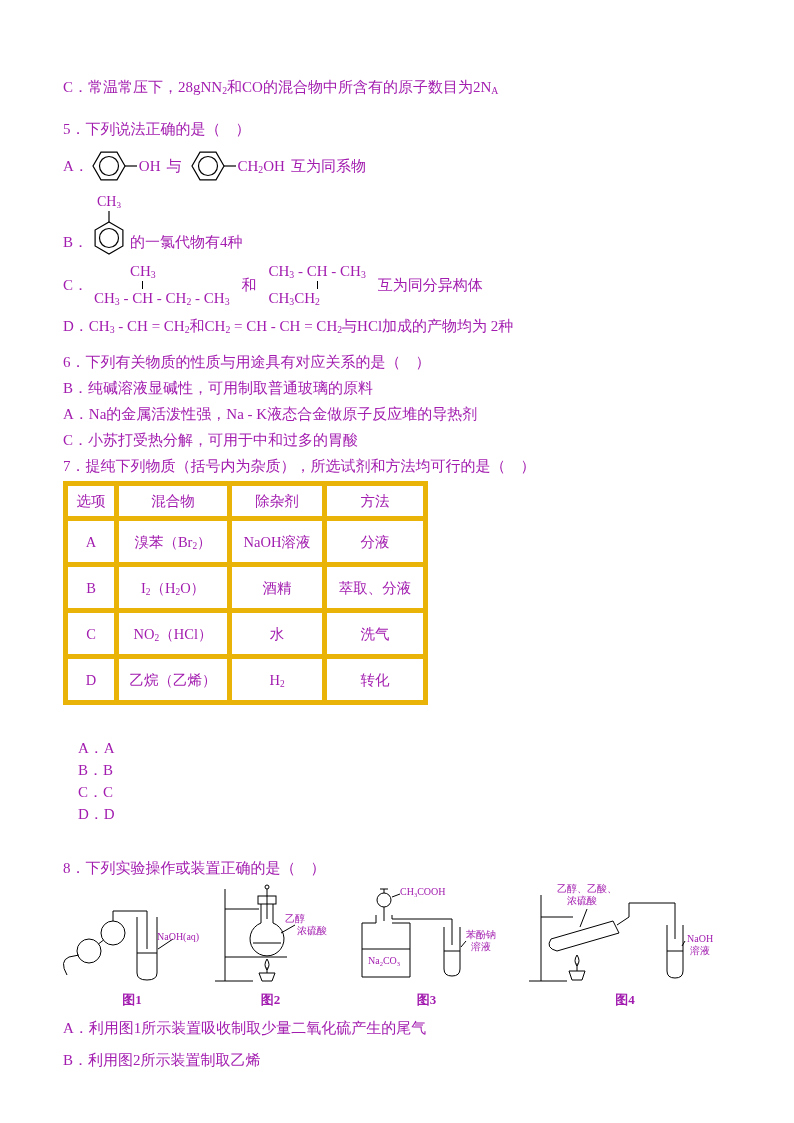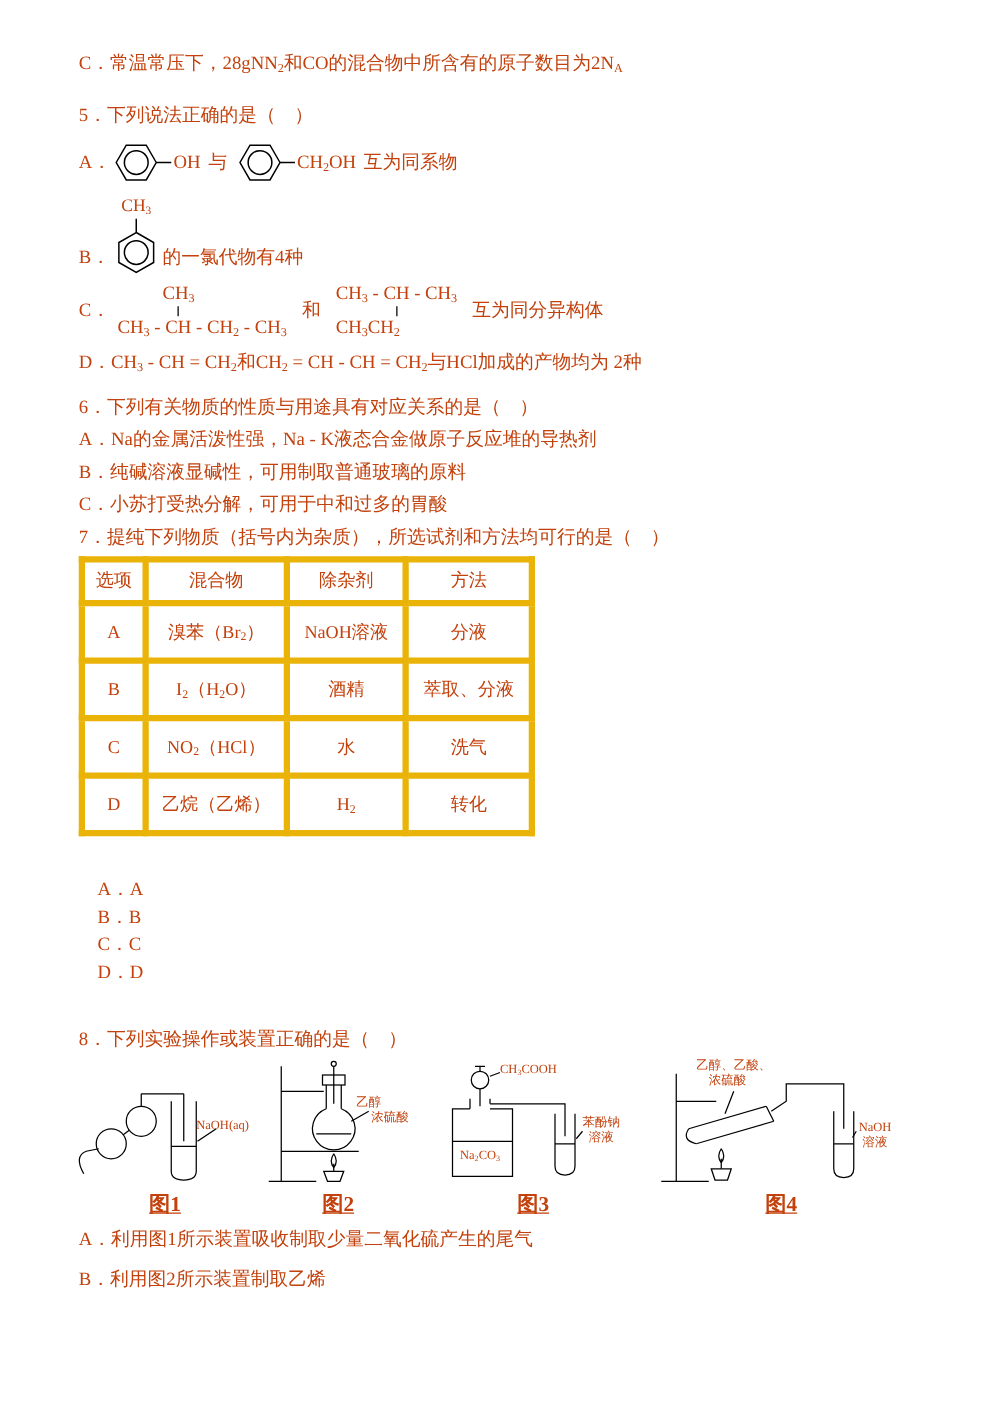--- a/index.html
+++ b/index.html
@@ -1,22 +1,22 @@
 <!DOCTYPE html>
 <html><head>
 <meta charset="utf-8">
 <style>
   html,body{margin:0;padding:0;background:#fff;}
   .page{
     position:relative;
     width:794px;height:1123px;
     box-sizing:border-box;
-    padding:40px 58px 0 63px;
+    padding:76px 58px 0 63px;
     background:#fff;
-    color:#c2410c;
+    color:#a21caf;
     font-family:"Liberation Serif","DejaVu Serif",serif;
     font-size:15px;
     line-height:22px;
     overflow:hidden;
   }
   sub{font-size:0.65em;vertical-align:-0.25em;line-height:0;}
   .line{margin:0 0 6px 0;white-space:pre-wrap;}
   .mb20{margin-bottom:20px;}
   .mb14{margin-bottom:14px;}
   .mb10{margin-bottom:10px;}
@@ -38,21 +38,21 @@
   .col-opt{width:34px;}
   .col-mix{width:96px;}
   .col-reg{width:78px;}
   .col-met{width:84px;}
   .answers span{margin-right:30px;}
   .figures{display:flex;align-items:flex-end;gap:6px;margin:4px 0 6px -6px;}
   .fig{display:flex;flex-direction:column;}
   .figdraw{position:relative;}
   .figdraw svg line,.figdraw svg path,.figdraw svg circle,.figdraw svg polygon,.figdraw svg rect{stroke:#000;stroke-width:1;fill:none;}
   .figlabel{position:absolute;font-size:10px;line-height:11px;white-space:nowrap;font-family:"Liberation Serif","DejaVu Serif",serif;}
-  .figcap{text-align:center;font-weight:bold;font-size:17px;margin-top:2px;text-decoration:underline;}
+  .figcap{text-align:center;font-weight:bold;font-size:13px;margin-top:2px;}
 </style>
 </head>
 <body>
 
 <div class="page">
 
   <div class="line mb20"><span>C．常温常压下，28gNN</span><sub>2</sub><span>和CO的混合物中所含有的原子数目为2N</span><sub>A</sub></div>
 
   <div class="line">5．下列说法正确的是（    ）</div>
 
@@ -99,22 +99,22 @@
       <div><span>CH</span><sub>3</sub><span> - CH - CH</span><sub>3</sub></div>
       <div class="vbond"></div>
       <div class="cs-b2"><span>CH</span><sub>3</sub><span>CH</span><sub>2</sub></div>
     </div>
     <span class="gap6">互为同分异构体</span>
   </div>
 
   <div class="line mb14"><span>D．CH</span><sub>3</sub><span> - CH = CH</span><sub>2</sub><span>和CH</span><sub>2</sub><span> = CH - CH = CH</span><sub>2</sub><span>与HCl加成的产物均为 2种</span></div>
 
   <div class="line" style="margin-bottom:4px">6．下列有关物质的性质与用途具有对应关系的是（    ）</div>
+  <div class="line" style="margin-bottom:4px">B．纯碱溶液显碱性，可用制取普通玻璃的原料</div>
   <div class="line" style="margin-bottom:4px">A．Na的金属活泼性强，Na - K液态合金做原子反应堆的导热剂</div>
-  <div class="line" style="margin-bottom:4px">B．纯碱溶液显碱性，可用制取普通玻璃的原料</div>
   <div class="line" style="margin-bottom:4px">C．小苏打受热分解，可用于中和过多的胃酸</div>
 
   <div class="line" style="margin-bottom:2px">7．提纯下列物质（括号内为杂质），所选试剂和方法均可行的是（    ）</div>
 
   <table class="purify-table">
     <tbody>
         <tr>
       <th class="col-opt">选项</th>
       <th class="col-mix">混合物</th>
       <th class="col-reg">除杂剂</th>

